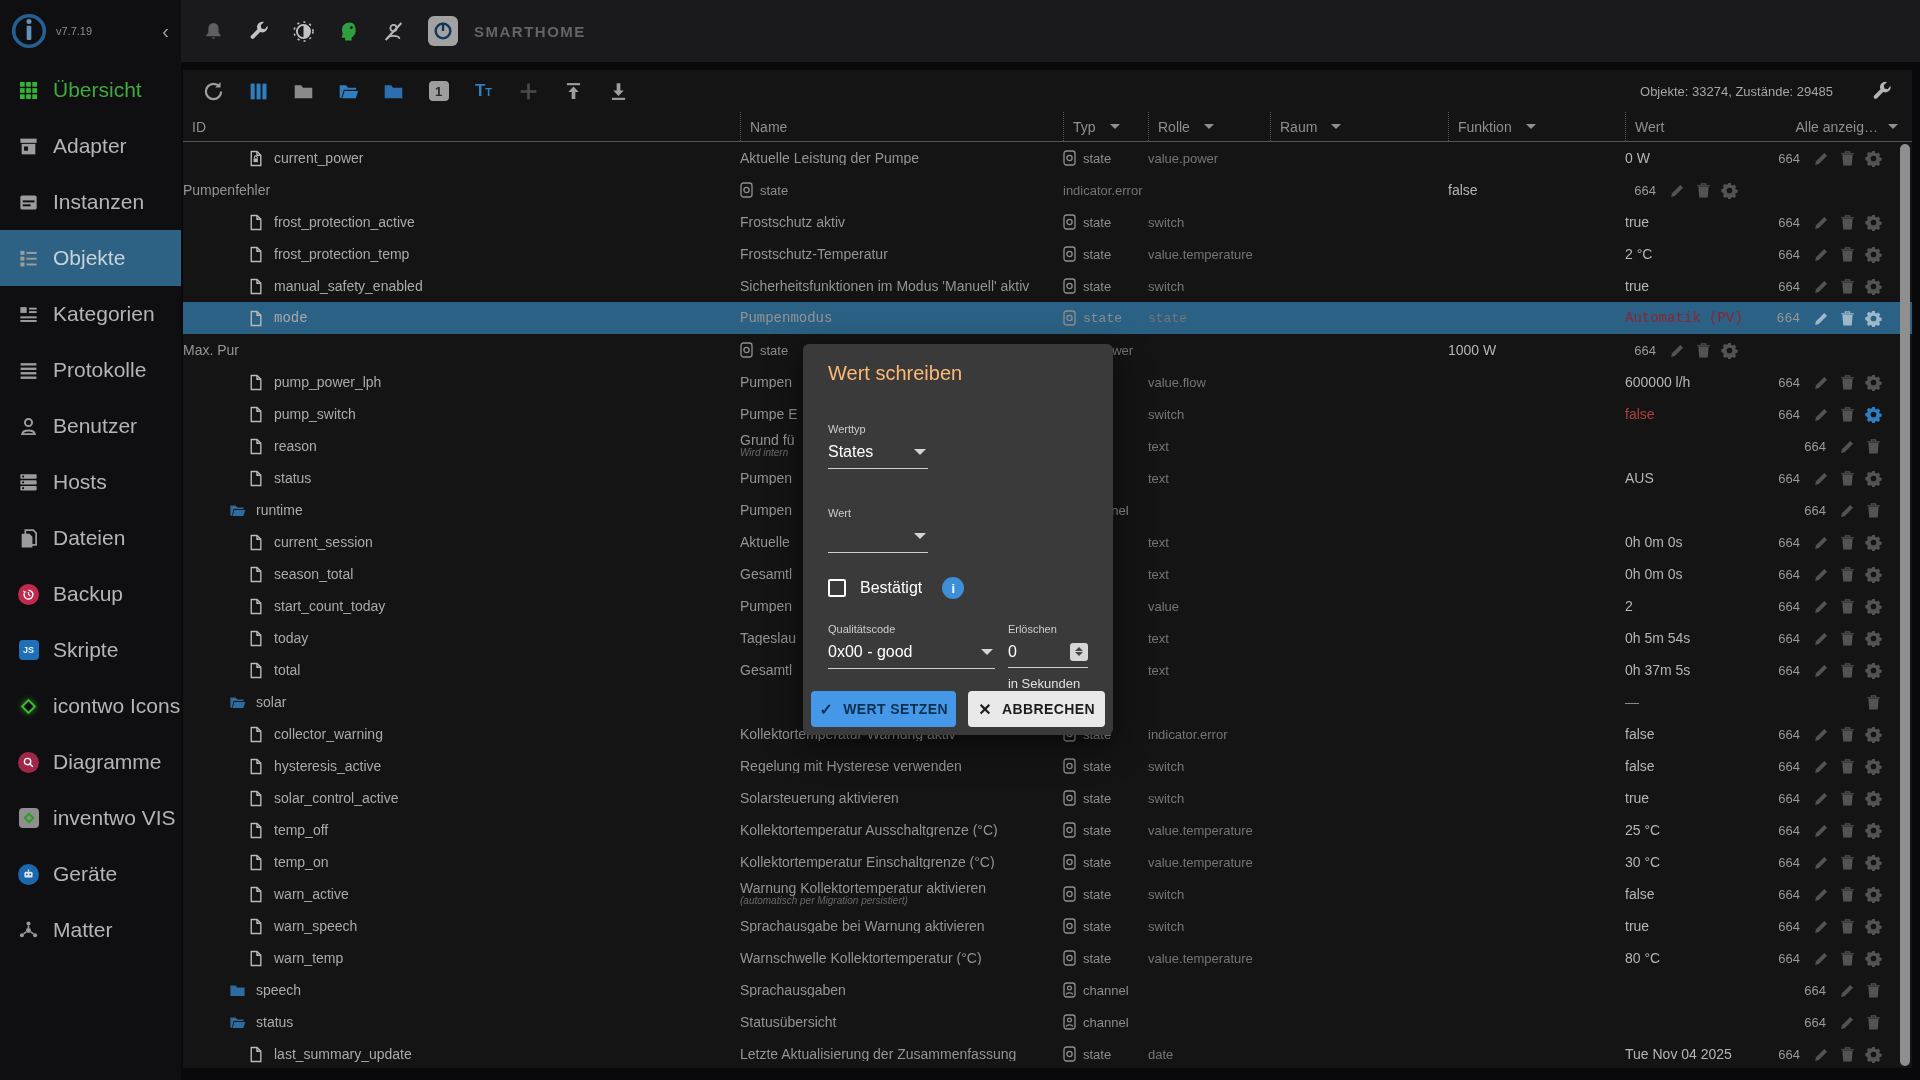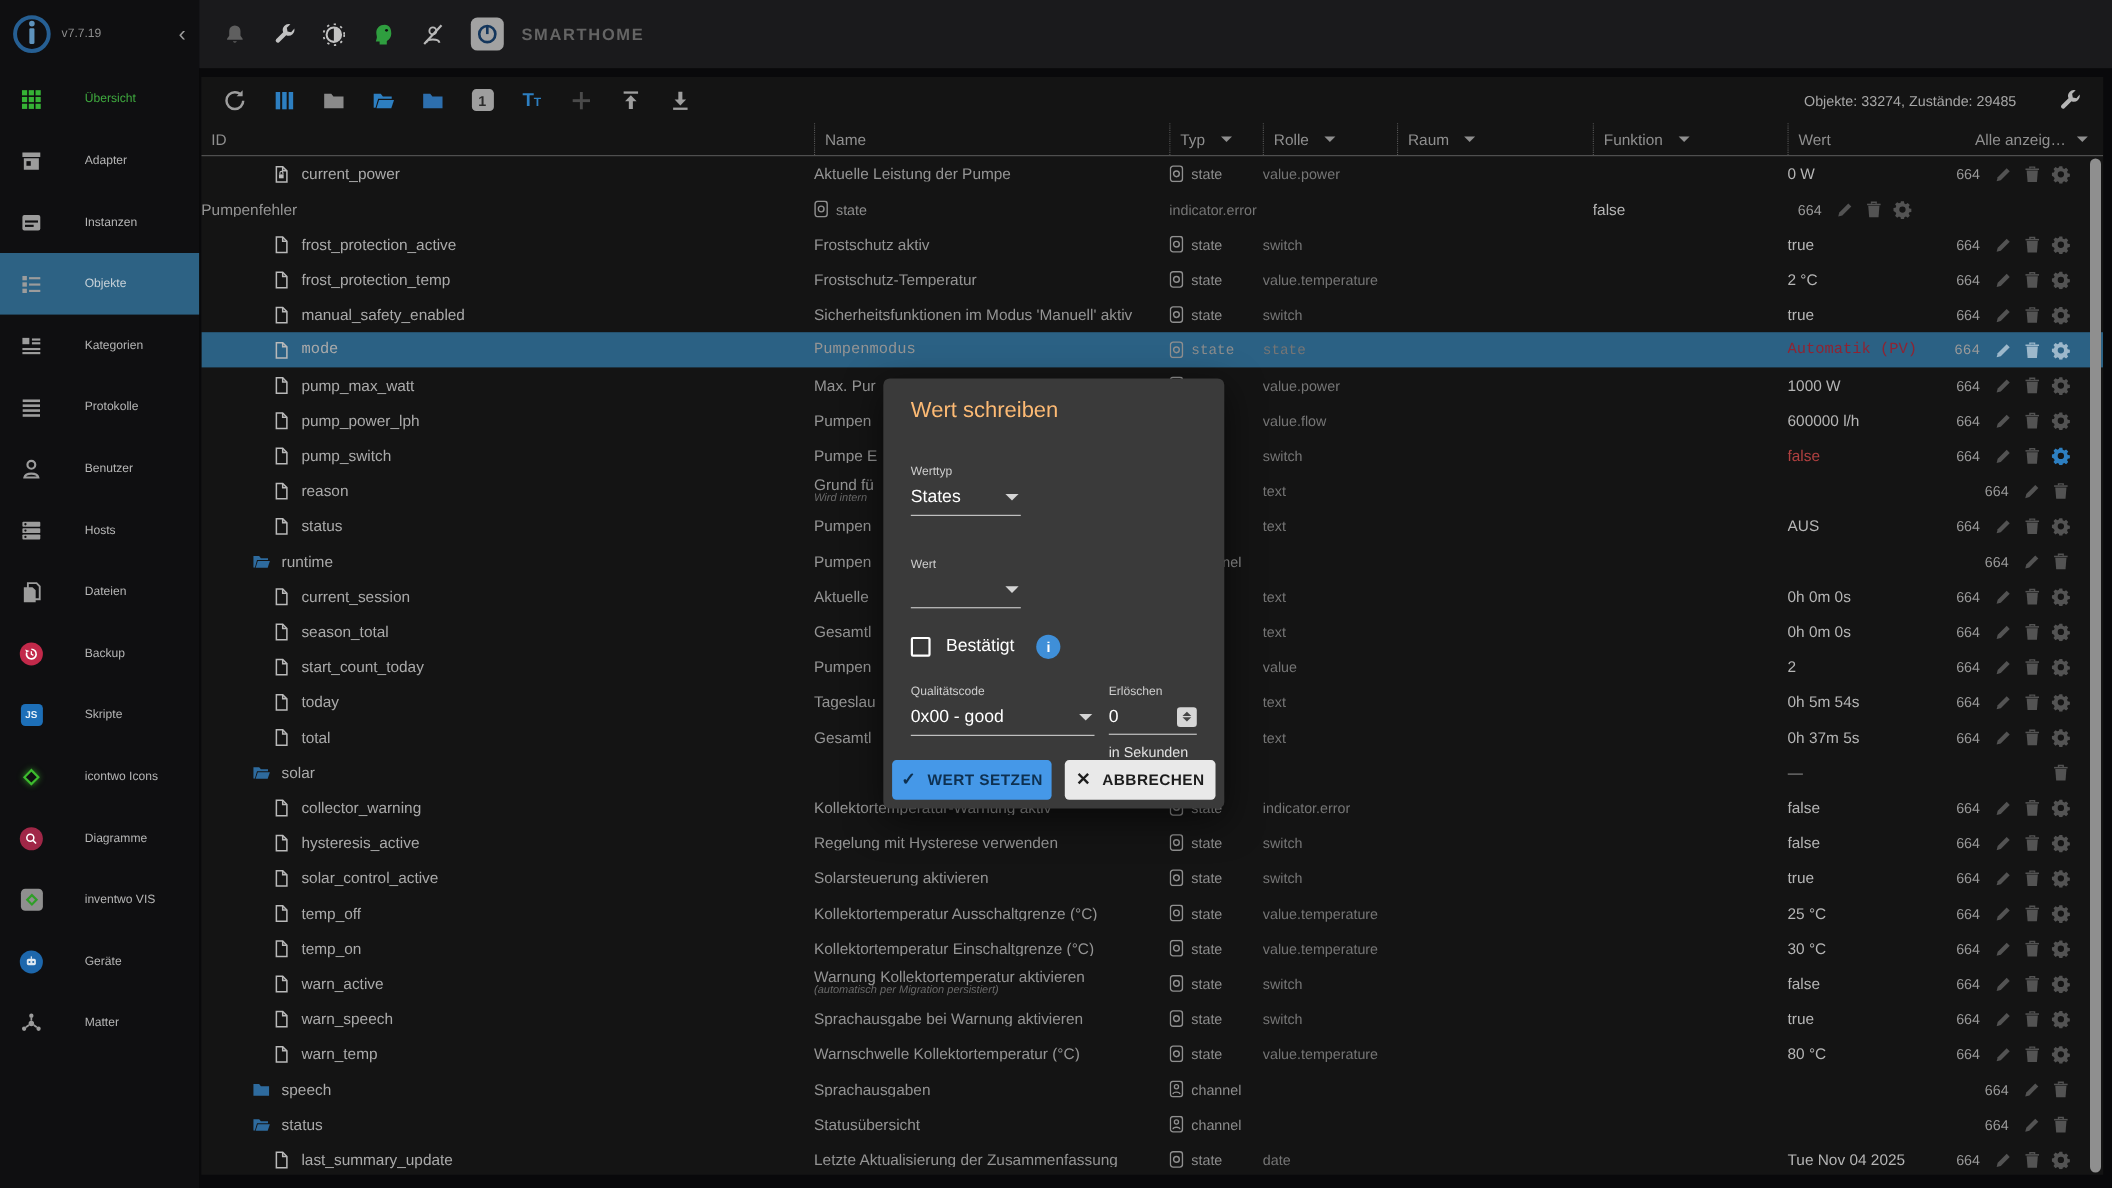--- a/index.html
+++ b/index.html
@@ -9,21 +9,21 @@
   .icn svg{width:100%;height:100%;display:block;}
 
   
   .sidebar{position:absolute;left:0;top:0;width:181px;height:1080px;background:#0f0f11;z-index:3;}
   .sb-head{height:62px;display:flex;align-items:center;padding:0 12px 0 10px;}
   .sb-logo{width:38px;height:38px;}
   .sb-version{font-size:11px;color:#8e8e8e;margin-left:8px;}
   .sb-collapse{margin-left:auto;color:#9e9e9e;font-size:20px;line-height:1;cursor:pointer;}
   .sb-item{height:56px;display:flex;align-items:center;padding-left:18px;gap:14px;cursor:pointer;}
   .sb-item .icn{width:21px;height:33px;color:#9c9c9c;}
-  .sb-item .sb-label{font-size:11px;color:#b5b5b5;white-space:nowrap;margin-left:24px;}
+  .sb-item .sb-label{font-size:21px;color:#b5b5b5;white-space:nowrap;}
   .sb-item.active{background:#2d6284;}
   .sb-item.active .sb-label{color:#c9d2d8;}
   .circle-tile{width:21px;height:21px;border-radius:50%;display:inline-flex;align-items:center;justify-content:center;}
   .circle-tile svg{width:15px;height:15px;}
   .sq-tile{width:20px;height:20px;border-radius:4px;display:inline-flex;align-items:center;justify-content:center;}
   .diamond{width:11px;height:11px;border:2px solid #3dbb2e;transform:rotate(45deg);display:block;
     box-shadow:0 0 6px rgba(61,187,46,.7);background:transparent;}
   .diamond.small{width:8px;height:8px;}
 
   
@@ -722,29 +722,20 @@
             </svg>
           </span>
           <span class="icn act">
             <svg viewBox="0 0 16 16">
               <path fill-rule="evenodd" d="M6.7 1h2.6l.3 1.8 1.4.6 1.5-1 1.8 1.8-1 1.5.6 1.4 1.8.3v2.6l-1.8.3-.6 1.4 1 1.5-1.8 1.8-1.5-1-1.4.6-.3 1.8H6.7l-.3-1.8-1.4-.6-1.5 1-1.8-1.8 1-1.5-.6-1.4L.3 9.3V6.7l1.8-.3.6-1.4-1-1.5L3.5 1.7l1.5 1 1.4-.6zM8 5.3A2.7 2.7 0 1 0 8 10.7 2.7 2.7 0 0 0 8 5.3z" fill="currentColor"></path>
             </svg>
           </span>
         </div>
   </div>
       <div class="row grid ">
-    <div class="cell id-cell lvl2">
-          <span class="icn tree">
-            <svg viewBox="0 0 16 16">
-              <path d="M4 1.4h5.4l3.6 3.6v9.6H4z" fill="none" stroke="currentColor" stroke-width="1.3"></path>
-              <path d="M9.4 1.4v3.6H13" fill="none" stroke="currentColor" stroke-width="1.3"></path>
-            </svg>
-          </span>
-          <span class="id-text">pump_max_watt</span>
-        </div>
     <div class="cell name-cell">
           <span class="name-main">Max. Pur</span>
         </div>
     <div class="cell typ-cell">
           <span class="icn typ">
             <svg viewBox="0 0 13 16">
               <rect x="1" y="1" width="11" height="14" rx="2.5" fill="none" stroke="currentColor" stroke-width="1.3"></rect>
               <circle cx="6.5" cy="8" r="2.6" fill="none" stroke="currentColor" stroke-width="1.3"></circle>
             </svg>
           </span>

